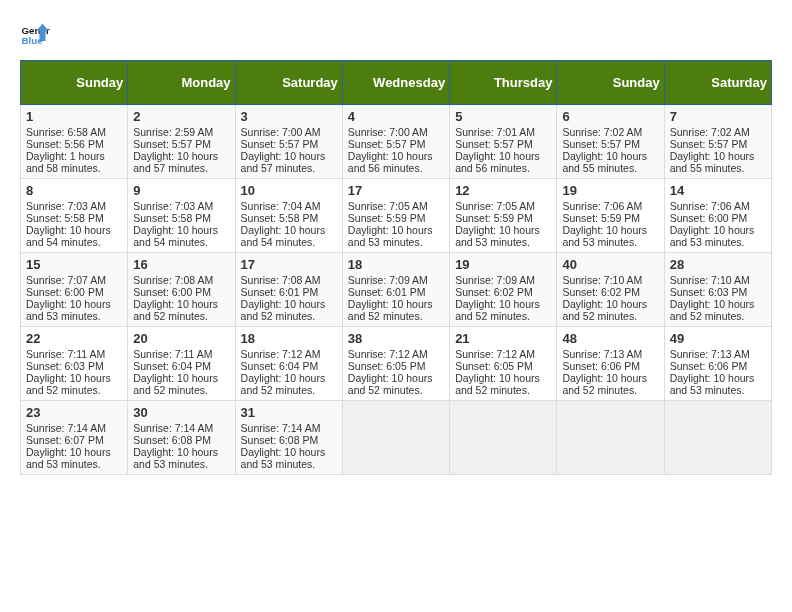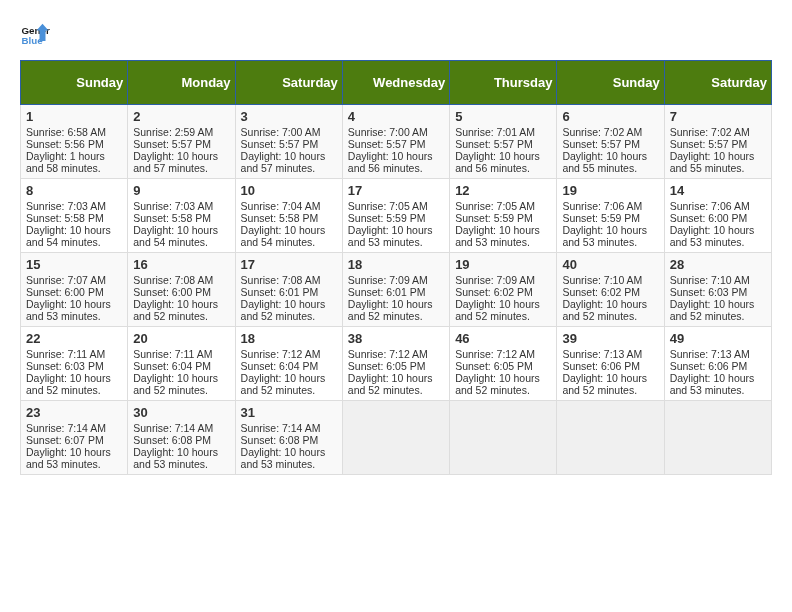--- a/index.html
+++ b/index.html
@@ -126,22 +126,22 @@
         <td><span class="day-num">18</span><span>Sunrise: 7:09 AM</span><br><span>Sunset: 6:01 PM</span><br><span>Daylight: 10 hours and 52 minutes.</span></td>
         <td><span class="day-num">19</span><span>Sunrise: 7:09 AM</span><br><span>Sunset: 6:02 PM</span><br><span>Daylight: 10 hours and 52 minutes.</span></td>
         <td><span class="day-num">40</span><span>Sunrise: 7:10 AM</span><br><span>Sunset: 6:02 PM</span><br><span>Daylight: 10 hours and 52 minutes.</span></td>
         <td><span class="day-num">28</span><span>Sunrise: 7:10 AM</span><br><span>Sunset: 6:03 PM</span><br><span>Daylight: 10 hours and 52 minutes.</span></td>
       </tr>
       <tr>
         <td><span class="day-num">22</span><span>Sunrise: 7:11 AM</span><br><span>Sunset: 6:03 PM</span><br><span>Daylight: 10 hours and 52 minutes.</span></td>
         <td><span class="day-num">20</span><span>Sunrise: 7:11 AM</span><br><span>Sunset: 6:04 PM</span><br><span>Daylight: 10 hours and 52 minutes.</span></td>
         <td><span class="day-num">18</span><span>Sunrise: 7:12 AM</span><br><span>Sunset: 6:04 PM</span><br><span>Daylight: 10 hours and 52 minutes.</span></td>
         <td><span class="day-num">38</span><span>Sunrise: 7:12 AM</span><br><span>Sunset: 6:05 PM</span><br><span>Daylight: 10 hours and 52 minutes.</span></td>
-        <td><span class="day-num">46</span><span>Sunrise: 7:12 AM</span><br><span>Sunset: 6:05 PM</span><br><span>Daylight: 10 hours and 52 minutes.</span></td>
-        <td><span class="day-num">39</span><span>Sunrise: 7:13 AM</span><br><span>Sunset: 6:06 PM</span><br><span>Daylight: 10 hours and 52 minutes.</span></td>
+        <td><span class="day-num">21</span><span>Sunrise: 7:12 AM</span><br><span>Sunset: 6:05 PM</span><br><span>Daylight: 10 hours and 52 minutes.</span></td>
+        <td><span class="day-num">48</span><span>Sunrise: 7:13 AM</span><br><span>Sunset: 6:06 PM</span><br><span>Daylight: 10 hours and 52 minutes.</span></td>
         <td><span class="day-num">49</span><span>Sunrise: 7:13 AM</span><br><span>Sunset: 6:06 PM</span><br><span>Daylight: 10 hours and 53 minutes.</span></td>
       </tr>
       <tr>
         <td><span class="day-num">23</span><span>Sunrise: 7:14 AM</span><br><span>Sunset: 6:07 PM</span><br><span>Daylight: 10 hours and 53 minutes.</span></td>
         <td><span class="day-num">30</span><span>Sunrise: 7:14 AM</span><br><span>Sunset: 6:08 PM</span><br><span>Daylight: 10 hours and 53 minutes.</span></td>
         <td><span class="day-num">31</span><span>Sunrise: 7:14 AM</span><br><span>Sunset: 6:08 PM</span><br><span>Daylight: 10 hours and 53 minutes.</span></td>
         <td class="empty"></td>
         <td class="empty"></td>
         <td class="empty"></td>
         <td class="empty"></td>

